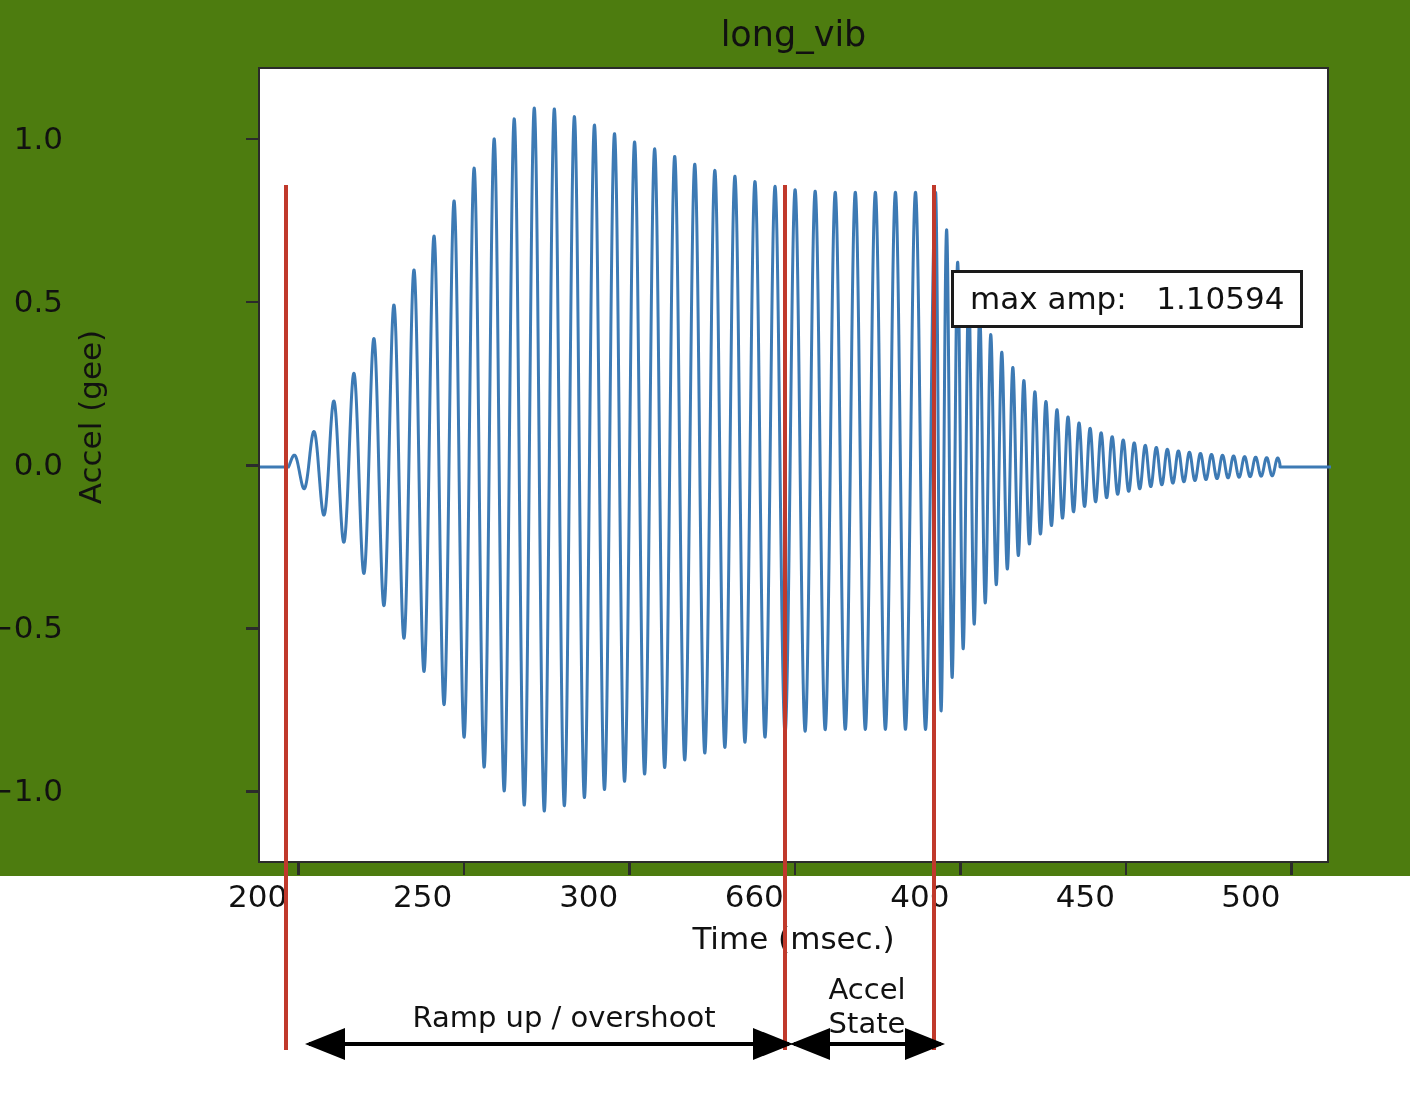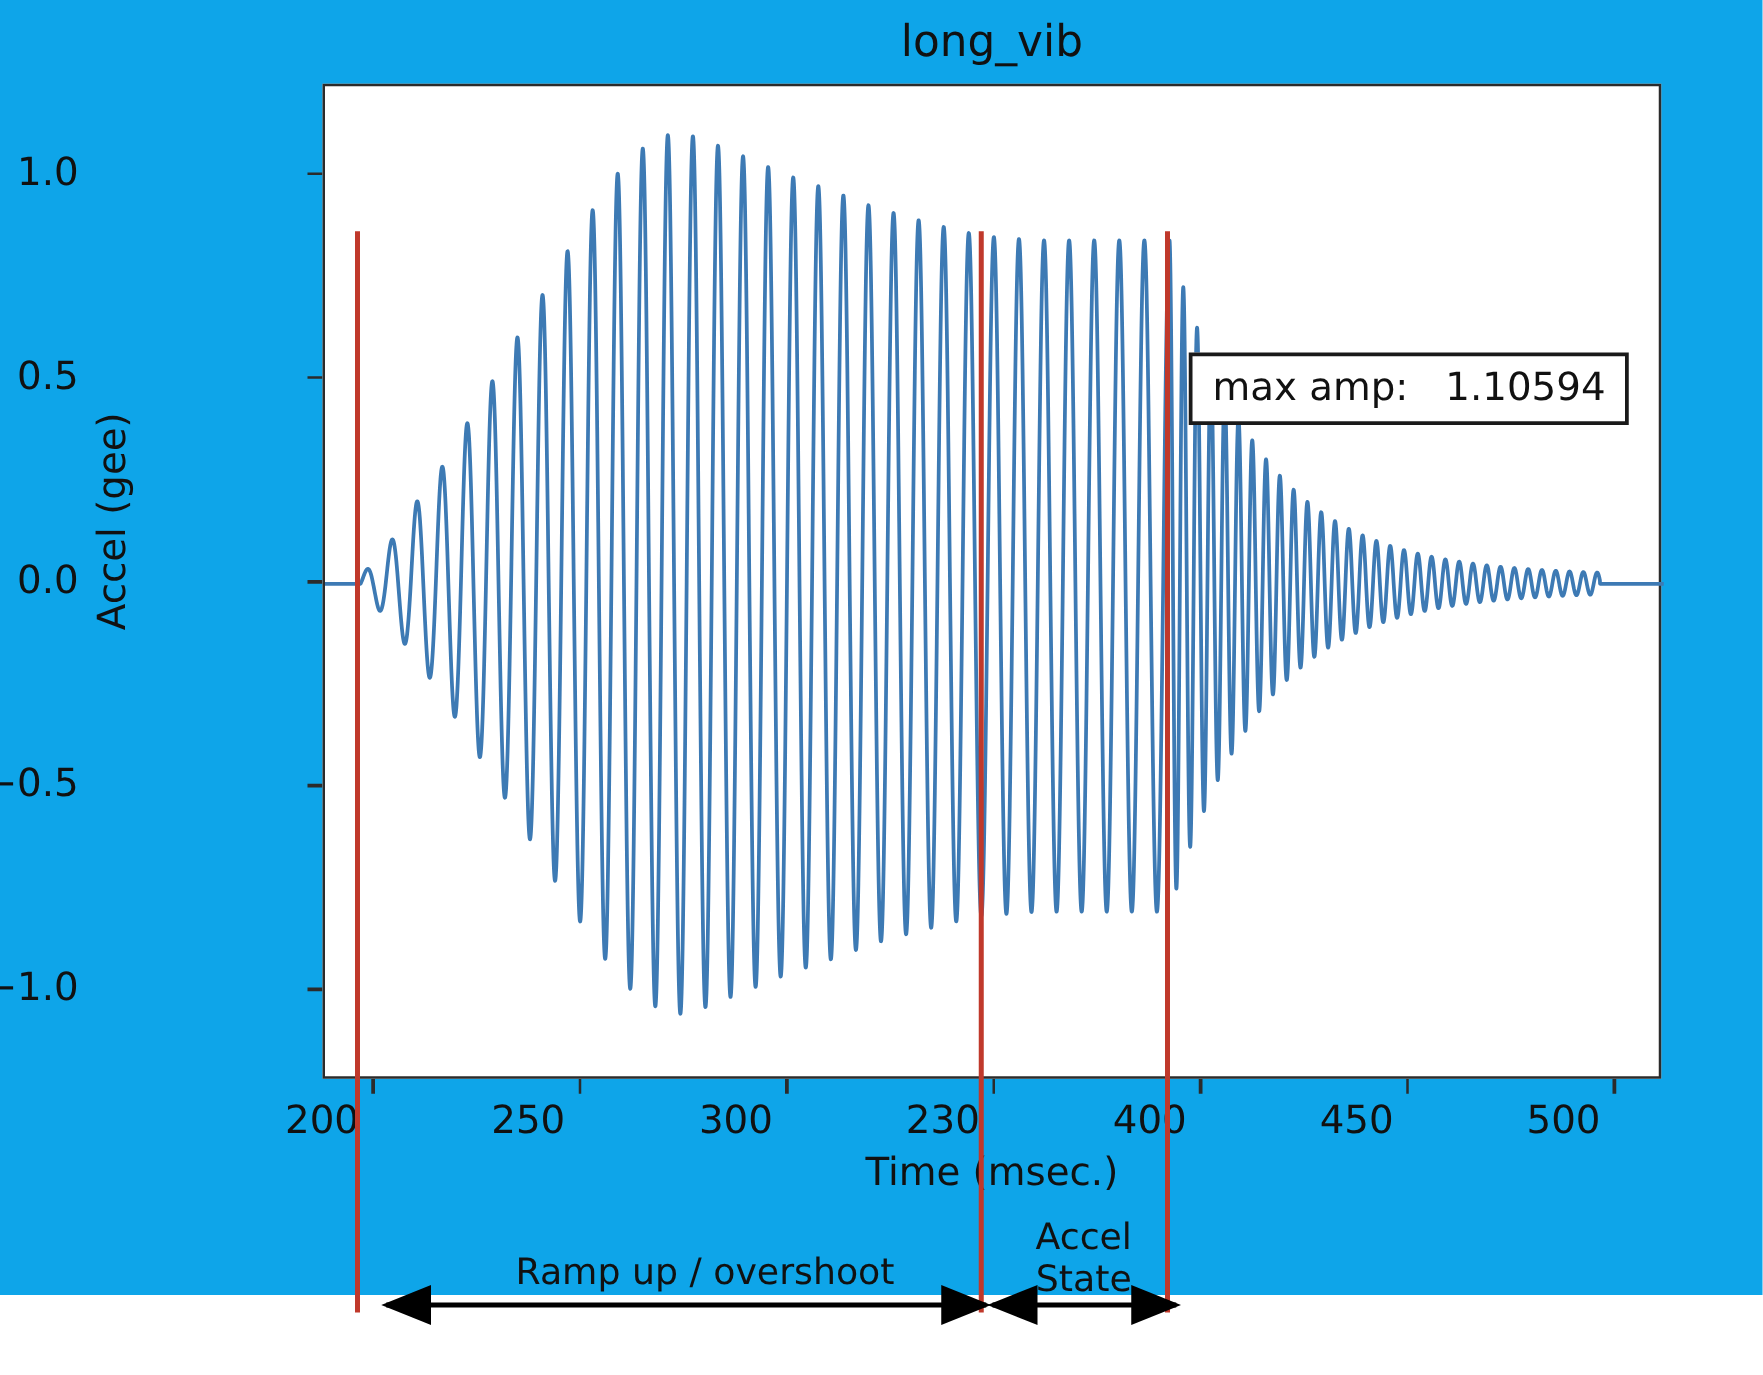--- a/index.html
+++ b/index.html
@@ -10,22 +10,22 @@
   body {
     width: 1410px;
     height: 1100px;
     font-family: "DejaVu Sans", sans-serif;
     color: #1a1a1a;
     overflow: hidden;
   }
   #figure {
     position: relative;
     width: 1410px;
-    height: 1036px;
-    background: #0ea5e9;
+    height: 876px;
+    background: #4d7c0f;
     text-decoration: underline;
   }
   #chart-title {
     position: absolute;
     left: 258px;
     top: 14px;
     width: 1071px;
     text-align: center;
     font-size: 35px;
     line-height: 40px;
@@ -107,21 +107,21 @@
     color: #111111;
   }
   .vline {
     position: absolute;
     width: 4px;
     background: #c0392b;
   }
   #annot-box {
     position: absolute;
     left: 951px;
-    top: 282px;
+    top: 270px;
     padding: 7px 16px 9px 16px;
     border: 3px solid #1a1a1a;
     background: #ffffff;
     font-size: 31px;
     line-height: 36px;
     color: #111111;
     white-space: pre;
   }
   .region-label {
     position: absolute;
@@ -160,21 +160,21 @@
       <div class="ytick-mark" style="top: 137.77px;"></div>
       <div class="ytick-mark" style="top: 300.885px;"></div>
       <div class="ytick-mark" style="top: 464px;"></div>
       <div class="ytick-mark" style="top: 627.115px;"></div>
       <div class="ytick-mark" style="top: 790.23px;"></div>
     </div>
   <div id="xtick-labels">
       <div class="xtick-label" style="left: 298.059px;">200</div>
       <div class="xtick-label" style="left: 463px;">250</div>
       <div class="xtick-label" style="left: 629.126px;">300</div>
-      <div class="xtick-label" style="left: 794.659px;">230</div>
+      <div class="xtick-label" style="left: 794.659px;">660</div>
       <div class="xtick-label" style="left: 960.192px;">400</div>
       <div class="xtick-label" style="left: 1125.73px;">450</div>
       <div class="xtick-label" style="left: 1291.26px;">500</div>
     </div>
   <div id="xtick-marks">
       <div class="xtick-mark" style="left: 297.059px;"></div>
       <div class="xtick-mark" style="left: 462.592px;"></div>
       <div class="xtick-mark" style="left: 628.126px;"></div>
       <div class="xtick-mark" style="left: 793.659px;"></div>
       <div class="xtick-mark" style="left: 959.192px;"></div>

